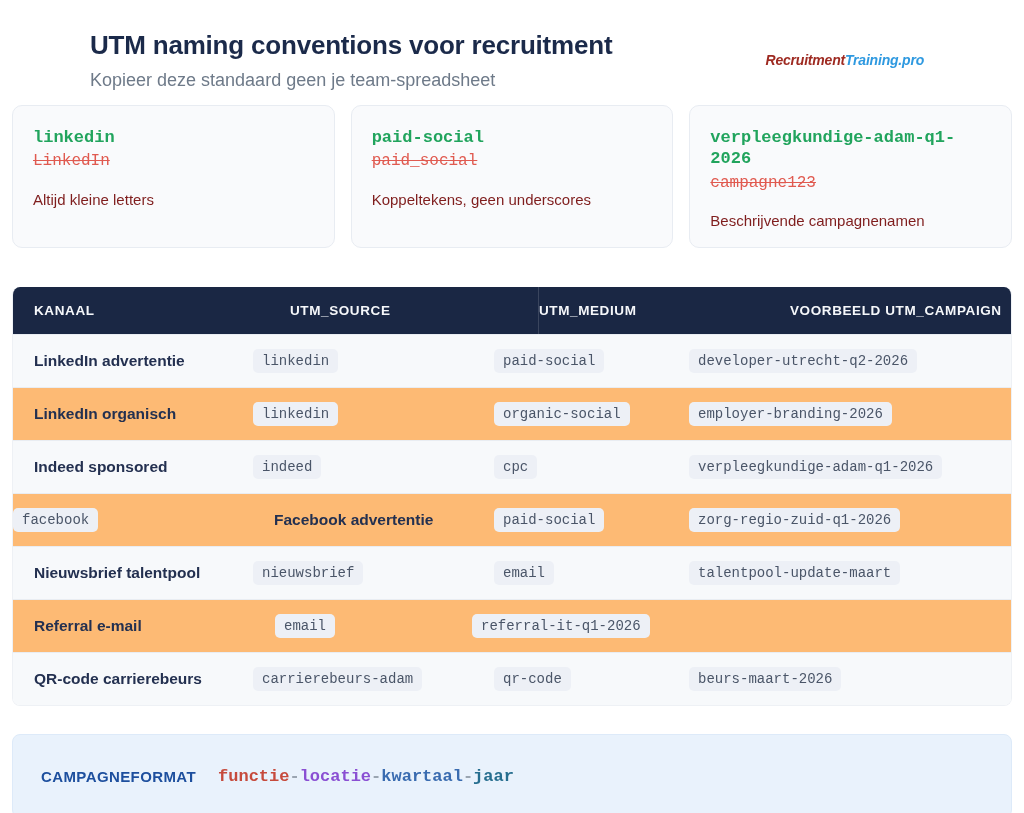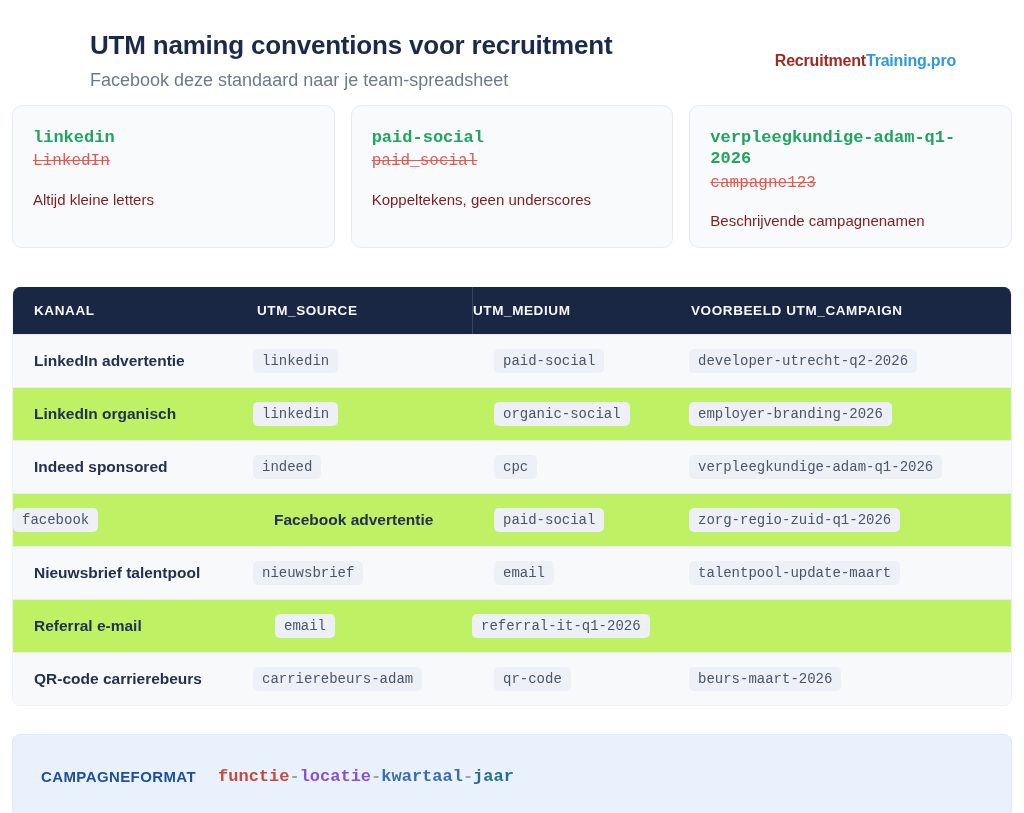--- a/index.html
+++ b/index.html
@@ -3,66 +3,66 @@
 <meta charset="utf-8">
 <style>
   * { margin: 0; padding: 0; box-sizing: border-box; }
   html, body { width: 1024px; height: 813px; background: #ffffff; overflow: hidden;
     font-family: "Liberation Sans", sans-serif; }
 
   
   .header { position: relative; padding: 30px 84px 0 90px; }
   .title { font-size: 26px; font-weight: bold; color: #1b2a4a; letter-spacing: -0.2px; }
   .subtitle { margin-top: 9px; font-size: 18px; color: #6e7a89; }
-  .brand { position: absolute; top: 52px; right: 68px; font-size: 16px; font-weight: bold; letter-spacing: -0.2px; }
+  .brand { position: absolute; top: 52px; right: 100px; font-size: 14px; font-weight: bold; letter-spacing: -0.2px; font-style: italic; }
 
   
   .cards { margin: 14px 12px 0 12px; display: flex; gap: 16px; }
   .card { flex: 1; height: 143px; background: #f9fafc; border: 1px solid #e8ecf2;
     border-radius: 10px; padding: 21px 20px 18px 20px; overflow: hidden; }
   .card .good { font-family: "Liberation Mono", monospace; font-weight: bold; font-size: 17px;
     line-height: 1.25; color: #21a45d; overflow-wrap: break-word; }
   .card .bad { font-family: "Liberation Mono", monospace; font-size: 16px; line-height: 1.4;
     color: #e05a50; text-decoration: line-through; margin-top: 2px; }
   .card .note { margin-top: 18px; font-size: 15px; color: #7f1d1d; }
 
   
   .table-wrap { margin: 39px 12px 0 12px; border-radius: 8px; overflow: hidden;
     border: 1px solid #eef1f5; border-top: none; }
   .thead { display: grid; grid-template-columns: 240px 219px 217px 322px; height: 47px;
-    background: #1a2744; align-items: center; }
+    background: #1a2744; align-items: center; gap: 33px; }
   .th { color: #f5f7fa; font-size: 13.5px; font-weight: bold; letter-spacing: 0.6px; height: 100%;
     display: flex; align-items: center; }
   .th.c1 { padding-left: 21px; }
   .th.c2 { padding-left: 4px; }
   .th.c3 { border-left: 1px solid rgba(255,255,255,0.14); }
   .th.c4 { padding-left: 2px; }
   .trow { display: grid; grid-template-columns: 240px 219px 217px 322px; height: 53px;
-    align-items: center; background: #bef264; border-top: 1px solid #e9edf2; }
+    align-items: center; background: #fdba74; border-top: 1px solid #e9edf2; }
   .trow:first-of-type { border-top: none; }
   .trow:nth-of-type(even) { background: #f7f9fb; }
   .td { display: flex; align-items: center; }
   .td.c1 { padding-left: 21px; font-size: 15.5px; font-weight: bold; color: #233050; }
   .td.c3 { padding-left: 22px; }
   .chip { display: inline-block; background: #edf0f6; border-radius: 5px; padding: 4px 9px;
     font-family: "Liberation Mono", monospace; font-size: 14px; color: #4a5568; white-space: nowrap; }
 
   
   .format-bar { margin: 28px 12px 0 12px; height: 84px; background: #e9f2fc; border: 1px solid #ddeaf9;
     border-radius: 8px; display: flex; align-items: center; padding-left: 28px; }
   .format-label { font-size: 15px; font-weight: bold; color: #1d4f9e; letter-spacing: 0.4px; }
   .format-code { margin-left: 22px; font-family: "Liberation Mono", monospace;
     font-weight: bold; font-size: 17px; }
 </style>
 </head>
 <body>
 
 <div class="header">
   <div class="title">UTM naming conventions voor recruitment</div>
-  <div class="subtitle">Facebook deze standaard naar je team-spreadsheet</div>
+  <div class="subtitle">Kopieer deze standaard geen je team-spreadsheet</div>
   <div class="brand">
     <span style="color: rgb(158, 42, 33);">Recruitment</span><span style="color: rgb(46, 153, 224);">Training.pro</span>
   </div>
 </div>
 
 <div class="cards">
   <div class="card">
     <div class="good">linkedin</div>
     <div class="bad">LinkedIn</div>
     <div class="note">Altijd kleine letters</div>

